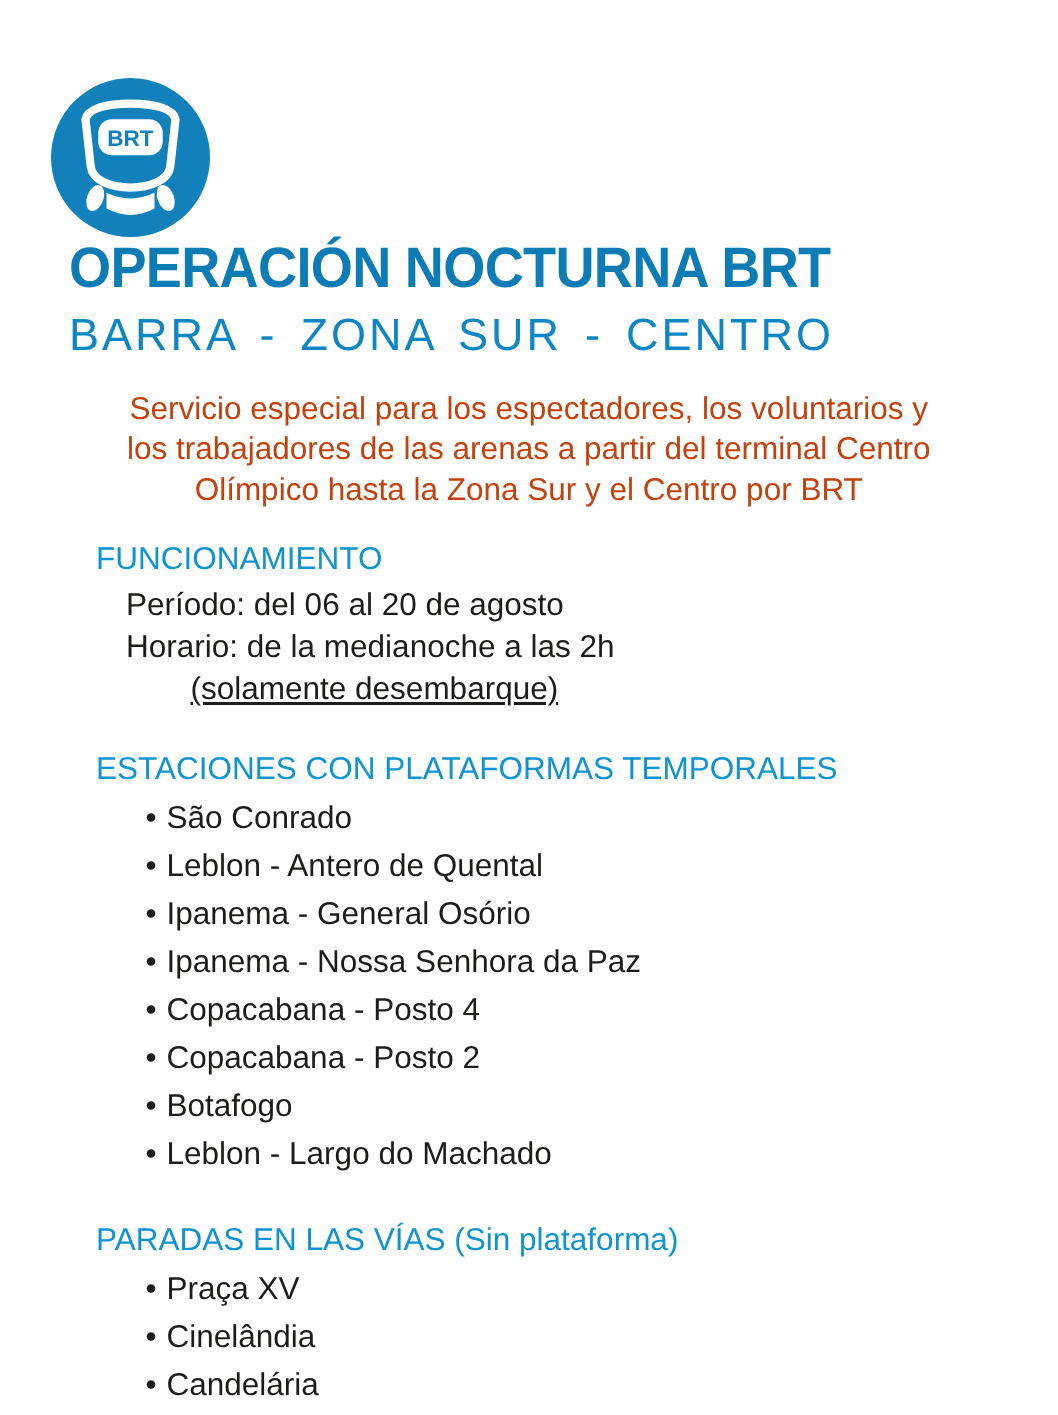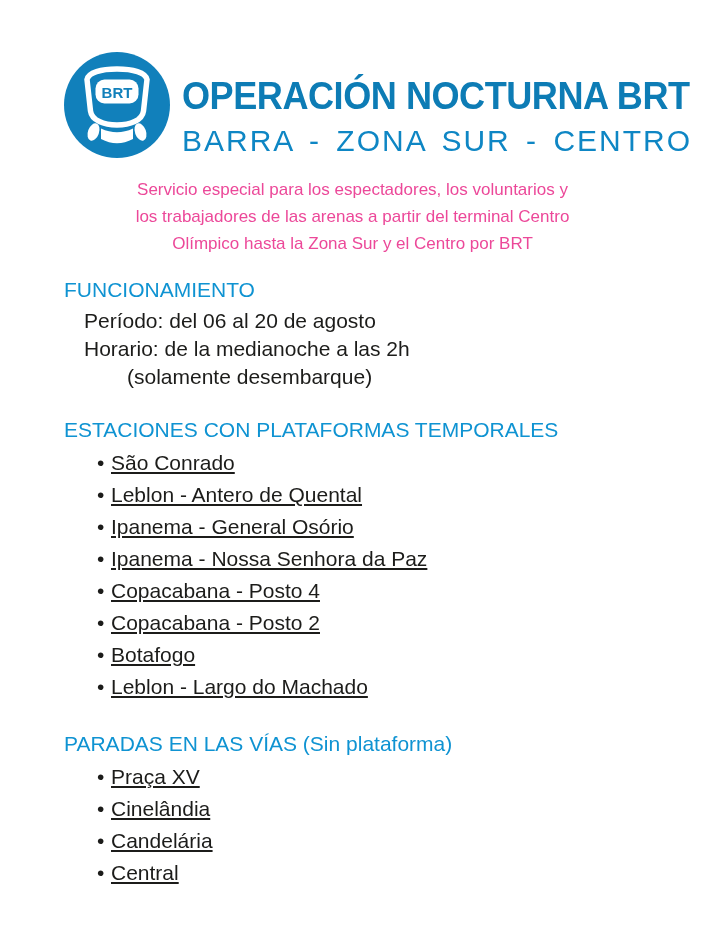--- a/index.html
+++ b/index.html
@@ -13,22 +13,23 @@
     width: 705px;
     height: 943px;
     box-sizing: border-box;
     padding-top: 52px;
     background: #ffffff;
     overflow: hidden;
   }
   
   .header {
     display: flex;
-    align-items: flex-end;
-    padding-left: 64px;
+    align-items: flex-start;
+    padding-left: 34px;
+    flex-direction: column;
   }
   .logo {
     width: 106px;
     height: 106px;
     flex: 0 0 auto;
   }
   .titles { margin-left: 12px; }
   .title {
     margin: 0;
     font-size: 38px;
@@ -47,52 +48,51 @@
     font-weight: normal;
     color: #0E86C4;
     letter-spacing: 2px;
     word-spacing: 5px;
     white-space: nowrap;
   }
   
   .intro {
     margin: 18px 0 0 0;
     text-align: center;
-    font-size: 17px;
+    font-size: 21px;
     line-height: 27px;
-    color: #ec4899;
+    color: #c2410c;
   }
   
   .section { margin-left: 64px; }
   .section-funcionamiento { margin-top: 20px; }
   .section-estaciones   { margin-top: 26px; }
   .section-paradas      { margin-top: 28px; }
   .section-heading {
     margin: 0;
     font-size: 21px;
     line-height: 26px;
     font-weight: normal;
     color: #0F93D2;
   }
   .info-lines {
     margin: 4px 0 0 20px;
     font-size: 21px;
     line-height: 28px;
   }
-  .info-line-indented { padding-left: 43px; }
+  .info-line-indented { padding-left: 43px; text-decoration: underline; }
   ul.station-list {
     list-style: none;
     margin: 4px 0 0 33px;
     padding: 0;
     font-size: 21px;
   }
   ul.station-list li {
     line-height: 32px;
     white-space: nowrap;
-    text-decoration: underline;
   }
   .bullet {
     display: inline-block;
     width: 14px;
     color: #1C1C1A;
   }
 </style>
 </head>
 <body>
 

